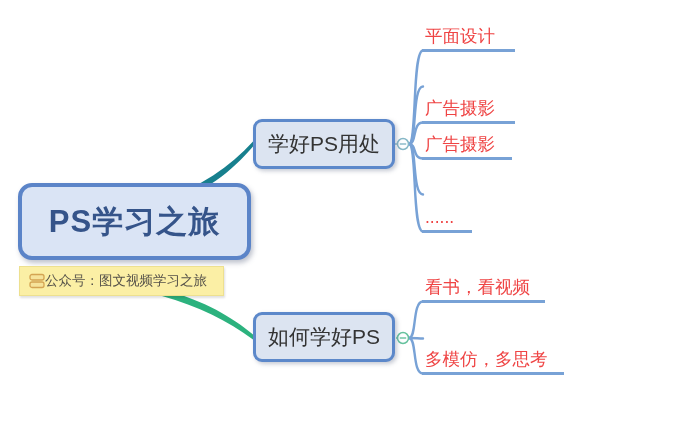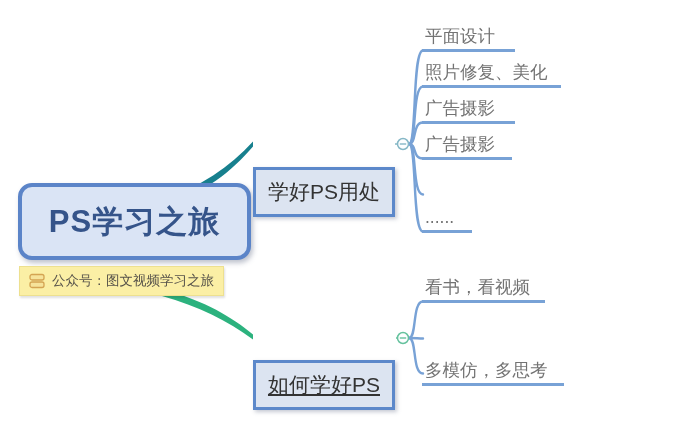--- a/index.html
+++ b/index.html
@@ -12,35 +12,35 @@
     position:absolute;box-sizing:border-box;left:18px;top:183px;width:233px;height:77px;
     background:#dae4f5;border:4px solid #5b84c8;border-radius:14px;
     box-shadow:2px 3px 5px rgba(110,120,145,.45);
     display:flex;align-items:center;justify-content:center;
     font-size:31px;font-weight:bold;color:#35548a;letter-spacing:1px;white-space:nowrap;
   }
   .note-label{
     position:absolute;box-sizing:border-box;left:19px;top:266px;width:205px;height:30px;
     background:#fbefa5;border:1px solid #ede08f;
     box-shadow:1px 2px 2px rgba(0,0,0,.12);
-    display:flex;align-items:center;gap:7px;padding-left:9px;
+    display:flex;align-items:center;padding-left:9px;
     font-size:13.5px;color:#56524a;white-space:nowrap;
   }
   .branch-node{
     position:absolute;box-sizing:border-box;width:142px;height:50px;
-    background:#dce4f1;border:3px solid #5c88ca;border-radius:0;
+    background:#dce4f1;border:3px solid #5c88ca;border-radius:9px;
     box-shadow:2px 2px 4px rgba(110,120,145,.4);
     display:flex;align-items:center;justify-content:center;
-    font-size:21px;color:#333;white-space:nowrap;margin-top:48px;
+    font-size:21px;color:#333;white-space:nowrap;
   }
   .branch-1{left:253px;top:119px;}
-  .branch-2{left:253px;top:312px;text-decoration:underline;}
+  .branch-2{left:253px;top:312px;}
   .child{
     position:absolute;box-sizing:content-box;left:422px;
-    font-size:17.5px;line-height:20px;color:#737373;
+    font-size:17.5px;line-height:20px;color:#ef4444;
     padding-bottom:3px;border-bottom:3px solid #78a2d6;
     padding-left:3px;white-space:nowrap;overflow:visible;
   }
 </style>
 </head>
 <body>
 
 <div class="canvas">
 
   <svg class="wires" viewBox="0 0 699 435" xmlns="http://www.w3.org/2000/svg">
@@ -80,21 +80,20 @@
       <rect x="1" y="1.5" width="14" height="5.5" rx="2" fill="#f6e39a" stroke-width="1.3" stroke="#d4a452"></rect>
       <rect x="1" y="9" width="14" height="5.5" rx="2" fill="#f6e39a" stroke-width="1.3" stroke="#d4a452"></rect>
     </svg>
     <span>公众号：图文视频学习之旅</span>
   </div>
 
   <div class="branch-node branch-1">学好PS用处</div>
   <div class="branch-node branch-2">如何学好PS</div>
 
   <div class="child" style="top:26px;width:90px">平面设计</div>
-  <div class="child" style="top:62px;width:136px">照片修复、美化</div>
   <div class="child" style="top:98px;width:90px">广告摄影</div>
   <div class="child" style="top:134px;width:87px">广告摄影</div>
   <div class="child" style="top:207px;width:47px">......</div>
 
   <div class="child" style="top:277px;width:120px">看书，看视频</div>
-  <div class="child" style="top:360px;width:139px">多模仿，多思考</div>
+  <div class="child" style="top:349px;width:139px">多模仿，多思考</div>
 
 </div>
 
 </body></html>

